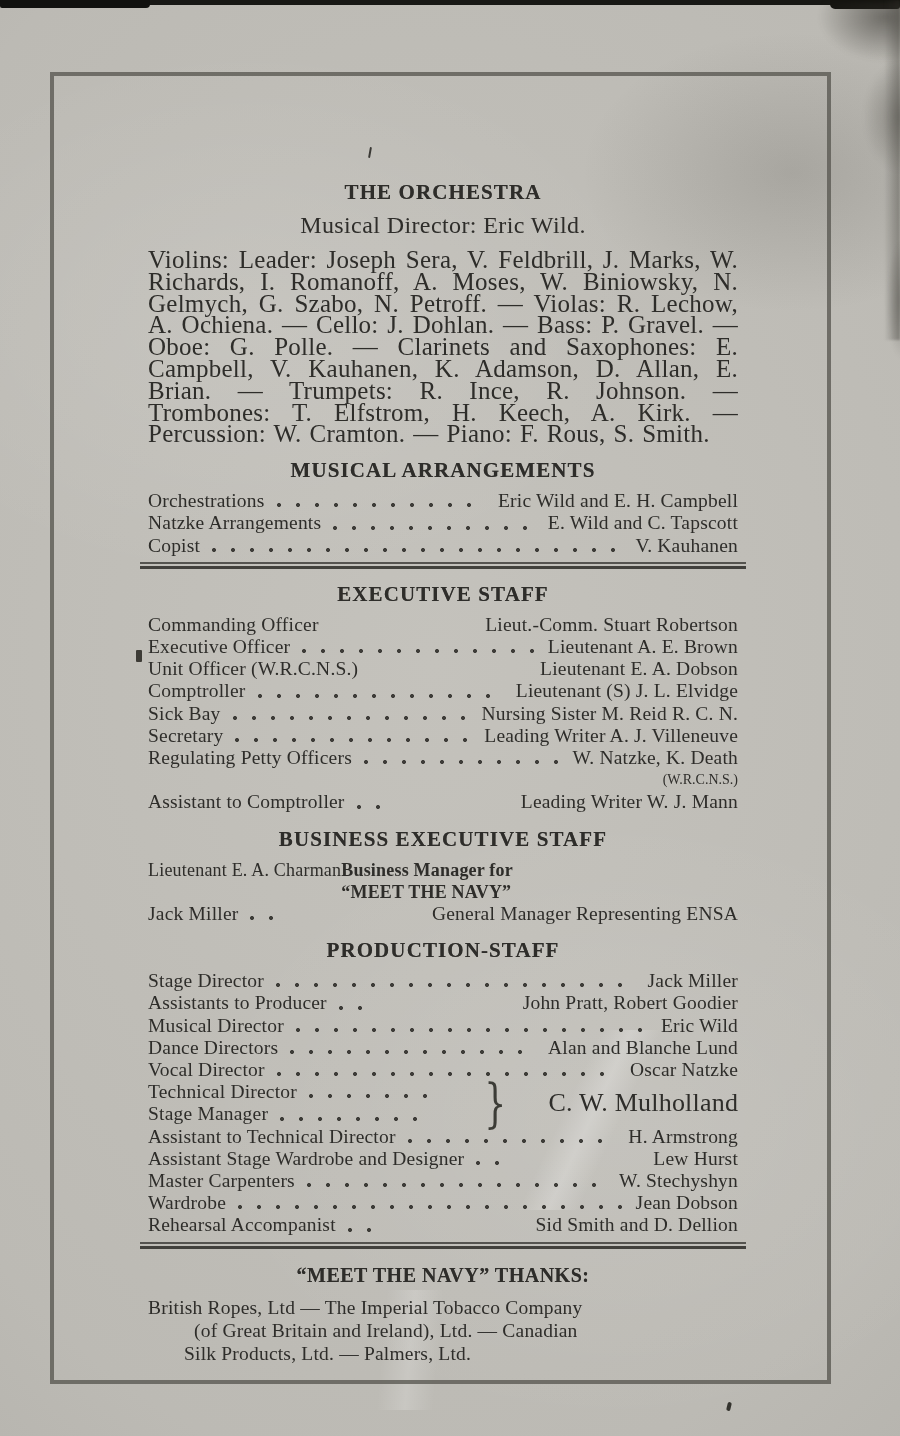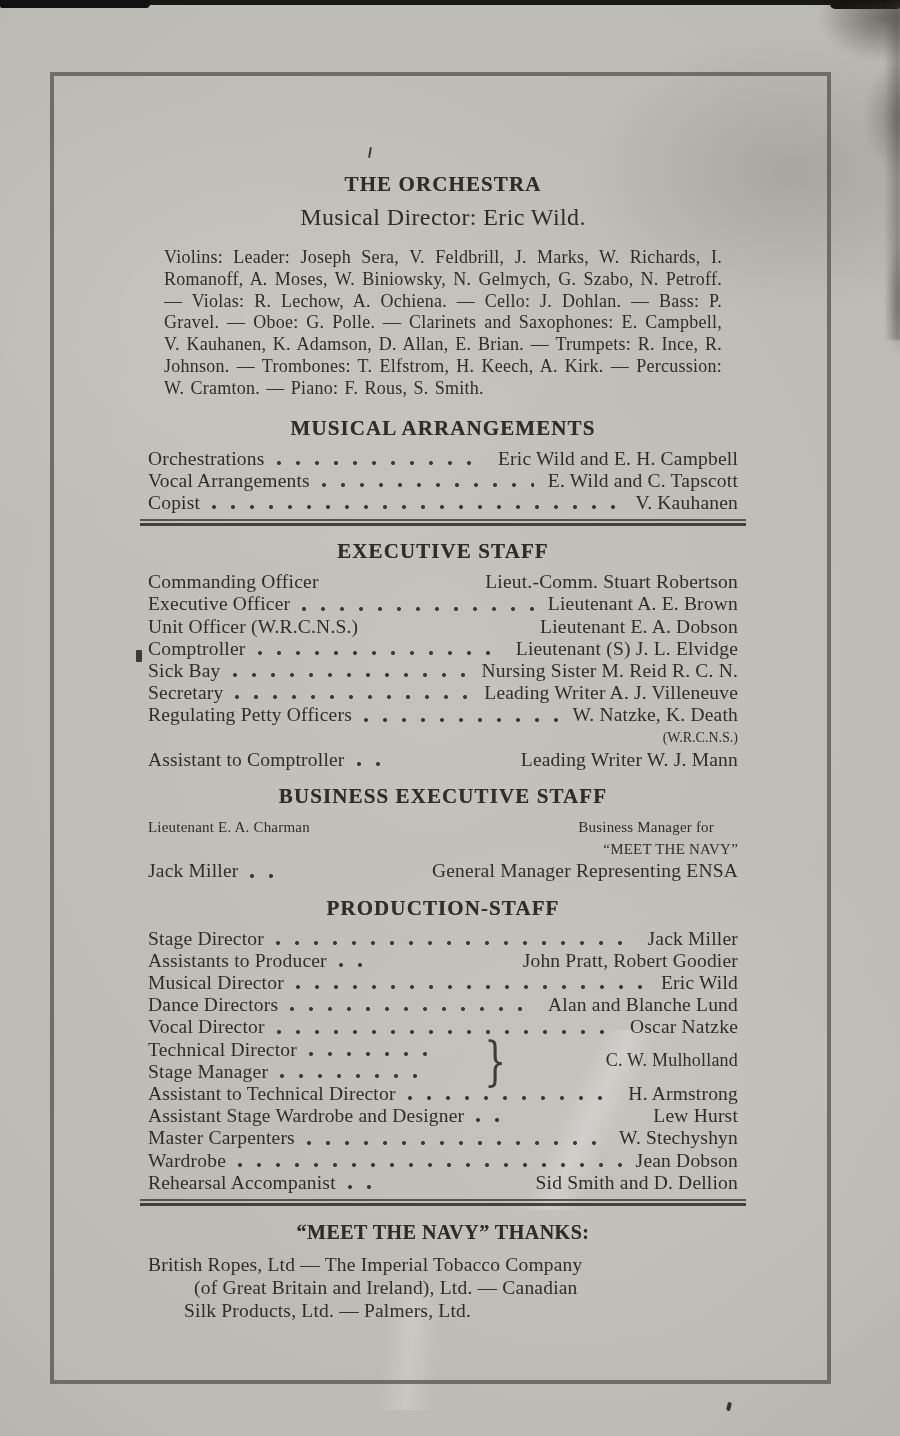--- a/index.html
+++ b/index.html
@@ -48,27 +48,27 @@
     border: 4px solid rgba(88, 87, 81, 0.78);
   }
 
   .content { position: absolute; left: 148px; top: 164px; width: 590px; }
 
   .sec-title {
     font-size: 21px; font-weight: bold; text-align: center;
     letter-spacing: 1.1px; margin: 13px 0 7px;
     text-shadow: 0 0 0.5px rgba(46,45,42,0.65);
   }
-  .sec-title.first { margin-top: 8px; }
+  .sec-title.first { margin-top: 16px; }
 
   .subtitle { font-size: 24px; text-align: center; margin: 2px 0 10px; letter-spacing: 0.4px; }
 
   .roster {
-    font-size: 18px; line-height: 21.8px; text-align: justify;
-    margin: 16px; letter-spacing: 0.25px; word-spacing: 1.5px;
+    font-size: 25px; line-height: 21.8px; text-align: justify;
+    margin: 0; letter-spacing: 0.25px; word-spacing: 1.5px;
   }
 
   .rows { width: 100%; }
   .row { display: flex; align-items: baseline; font-size: 19.5px; line-height: 22.2px; letter-spacing: 0.2px; text-align: center; }
   .row .lbl { white-space: nowrap; }
   .row .val { white-space: nowrap; margin-left: 6px; }
   .leader { flex: 1 1 auto; align-self: stretch; position: relative; min-width: 10px; }
   .leader::after {
     content: ""; position: absolute; left: 12px; right: 8px; bottom: 5px; height: 4px;
     background-image: radial-gradient(circle at 2px 2px, rgba(43,42,38,0.88) 1.7px, rgba(43,42,38,0) 2.3px);
@@ -77,33 +77,33 @@
   .leader.blank::after { display: none; }
   .leader.one::after { right: auto; width: 24px; }
   .row-cont { text-align: right; font-size: 14px; line-height: 22.2px; }
 
   .rule-double {
     height: 7px; margin: 5px 0 2px -8px; width: calc(100% + 16px);
     border-top: 2px solid rgba(44,43,39,0.72);
     border-bottom: 3px solid rgba(44,43,39,0.85);
   }
 
-  .biz-row1 { display: flex; font-size: 15px; line-height: 22.2px; letter-spacing: 0.2px; }
+  .biz-row1 { display: flex; font-size: 18px; line-height: 22.2px; letter-spacing: 0.2px; }
   .biz-row1 .lbl { white-space: nowrap; }
-  .biz-right { flex: 1; text-align: right; }
+  .biz-right { flex: 1; text-align: left; font-weight: bold; }
   .biz-right .l1 { padding-right: 24px; }
 
   .brace-group { display: flex; align-items: center; gap: 38px; }
   .bg-rows { width: 292px; flex: 0 0 auto; }
   .brace-glyph {
     font-size: 48px; line-height: 40px; font-weight: 400; color: rgba(46,45,40,0.9);
     transform: scaleX(0.72) scaleY(1.08); margin: 0 0 0 2px; flex: 0 0 auto;
     font-family: "DejaVu Serif", serif;
   }
-  .bg-val { flex: 1; text-align: right; font-size: 18px; white-space: nowrap; letter-spacing: 0.2px; }
+  .bg-val { flex: 1; text-align: center; font-size: 26px; white-space: nowrap; letter-spacing: 0.2px; }
 
   .thanks-title { font-size: 20px; font-weight: bold; letter-spacing: 0.5px; margin: 15px 0 9px; text-align: center;
     text-shadow: 0 0 0.5px rgba(46,45,42,0.6); }
   .thanks-line { font-size: 19.5px; line-height: 23px; letter-spacing: 0.2px; }
   .thanks-line.indent-a { padding-left: 46px; }
   .thanks-line.indent-b { padding-left: 36px; }
 </style>
 </head>
 <body>
 
@@ -131,21 +131,21 @@
     <p class="roster">Violins: Leader: Joseph Sera, V. Feldbrill, J. Marks, W. Richards, I. Romanoff, A. Moses, W. Biniowsky, N. Gelmych, G. Szabo, N. Petroff. — Violas: R. Lechow, A. Ochiena. — Cello: J. Dohlan. — Bass: P. Gravel. — Oboe: G. Polle. — Clarinets and Saxophones: E. Campbell, V. Kauhanen, K. Adamson, D. Allan, E. Brian. — Trumpets: R. Ince, R. Johnson. — Trombones: T. Elfstrom, H. Keech, A. Kirk. — Percussion: W. Cramton. — Piano: F. Rous, S. Smith.</p>
 
     <div class="sec-title">MUSICAL ARRANGEMENTS</div>
     <div class="rows">
       <div class="row">
         <span class="lbl">Orchestrations</span>
         <span class="leader"></span>
         <span class="val">Eric Wild and E. H. Campbell</span>
       </div>
       <div class="row">
-        <span class="lbl">Vocal Arrangements</span>
+        <span class="lbl">Natzke Arrangements</span>
         <span class="leader"></span>
         <span class="val">E. Wild and C. Tapscott</span>
       </div>
       <div class="row">
         <span class="lbl">Copist</span>
         <span class="leader"></span>
         <span class="val">V. Kauhanen</span>
       </div>
     </div>
     <div class="rule-double"></div>

